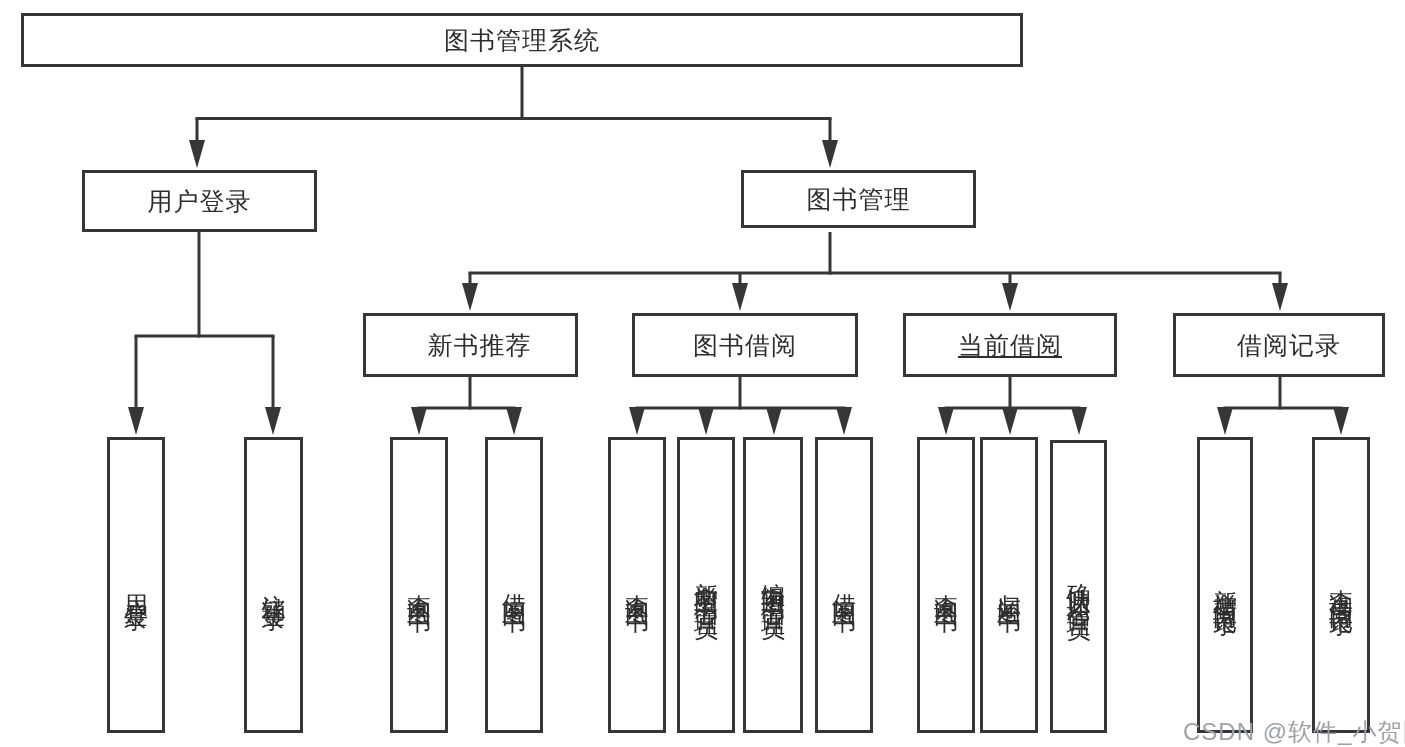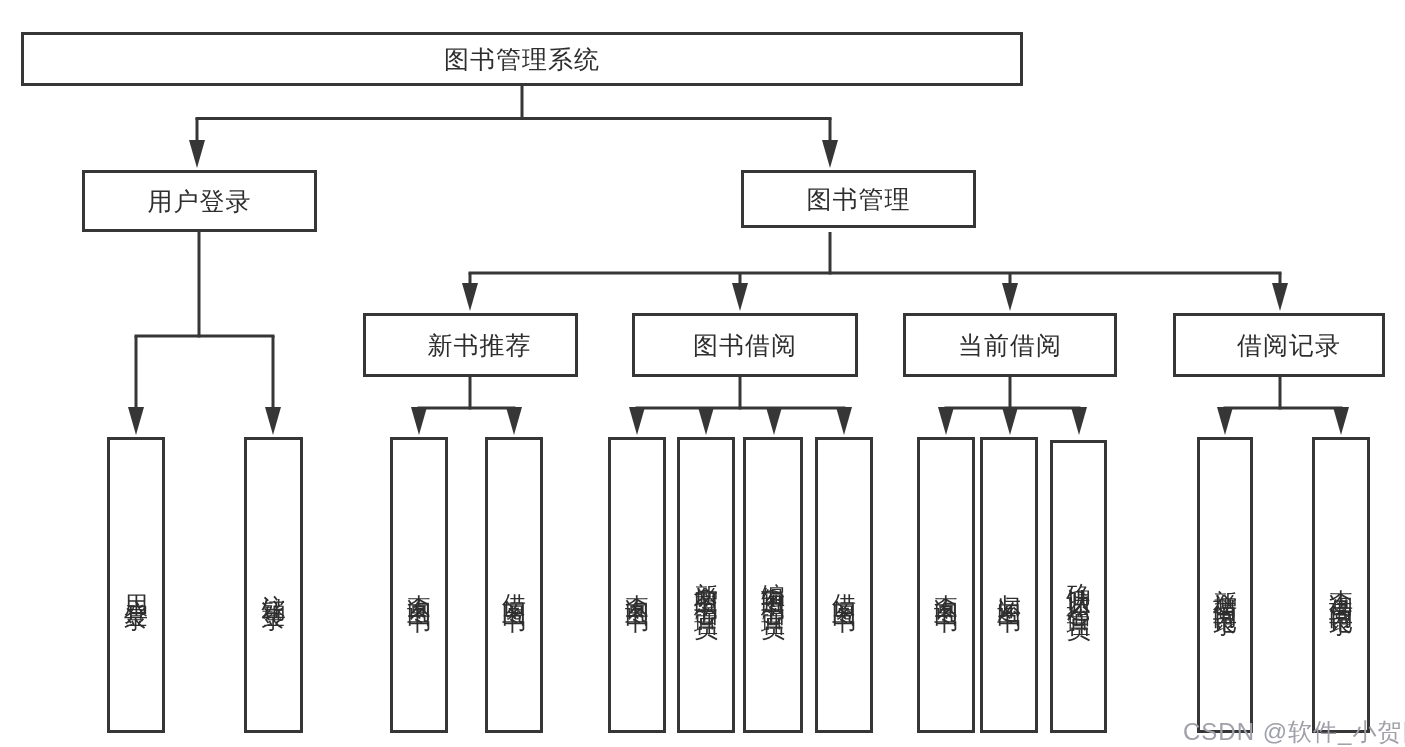--- a/index.html
+++ b/index.html
@@ -85,28 +85,28 @@
 
       <polygon points="946,435 938,407 954,407"></polygon>
       <polygon points="1010,435 1002,407 1018,407"></polygon>
       <polygon points="1079,435 1071,407 1087,407"></polygon>
 
       <polygon points="1225,435 1217,407 1233,407"></polygon>
       <polygon points="1341,435 1333,407 1349,407"></polygon>
     </g>
   </svg>
 
-  <div class="box" style="left:21px;top:13px;width:1002px;height:54px;margin-top:19px;">图书管理系统</div>
+  <div class="box" style="left:21px;top:13px;width:1002px;height:54px;">图书管理系统</div>
 
   <div class="box" style="left:82px;top:170px;width:235px;height:62px;">用户登录</div>
   <div class="box" style="left:712px;top:170px;width:235px;height:58px;margin-left:29px;">图书管理</div>
 
   <div class="box" style="left:363px;top:313px;width:215px;height:64px;padding-left:18px;">新书推荐</div>
   <div class="box" style="left:632px;top:313px;width:226px;height:64px;">图书借阅</div>
-  <div class="box" style="left:903px;top:313px;width:214px;height:64px;">当前借阅</div>
+  <div class="box" style="left:903px;top:313px;width:214px;height:64px;text-decoration:underline;">当前借阅</div>
   <div class="box" style="left:1173px;top:313px;width:212px;height:64px;padding-left:20px;">借阅记录</div>
 
   <div class="box leaf" style="left:107px;top:437px;width:58px;height:296px;">用户登录</div>
   <div class="box leaf" style="left:244px;top:437px;width:59px;height:296px;">注销登录</div>
 
   <div class="box leaf" style="left:390px;top:437px;width:58px;height:296px;">查询图书</div>
   <div class="box leaf" style="left:485px;top:437px;width:58px;height:296px;">借阅图书</div>
 
   <div class="box leaf" style="left:608px;top:437px;width:58px;height:296px;">查询图书</div>
   <div class="box leaf" style="left:677px;top:437px;width:58px;height:296px;">新增图书（管理员）</div>

